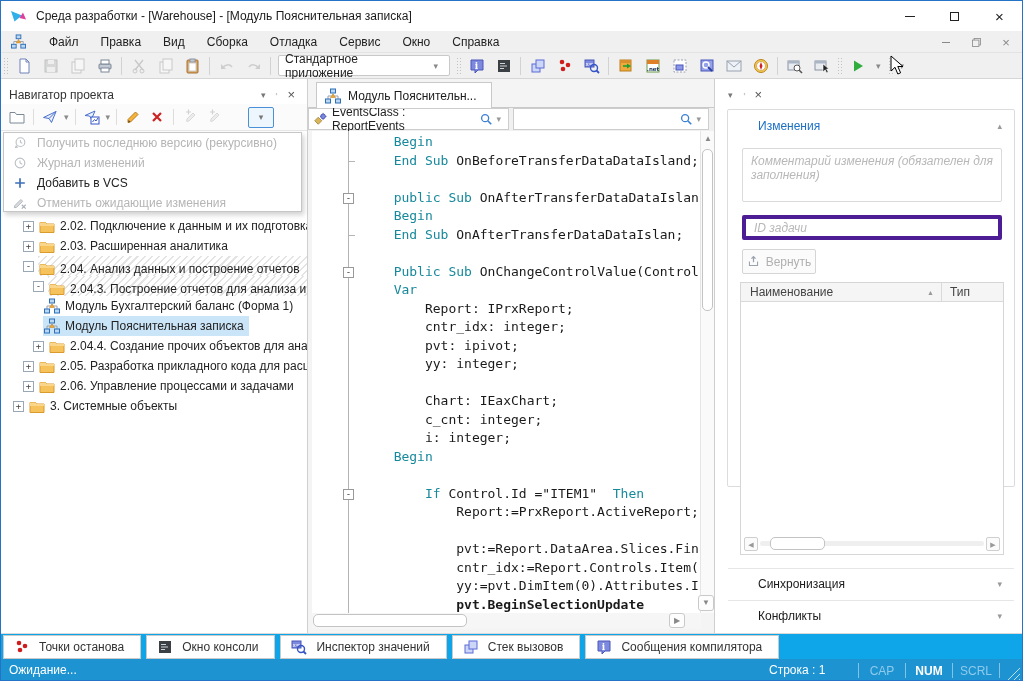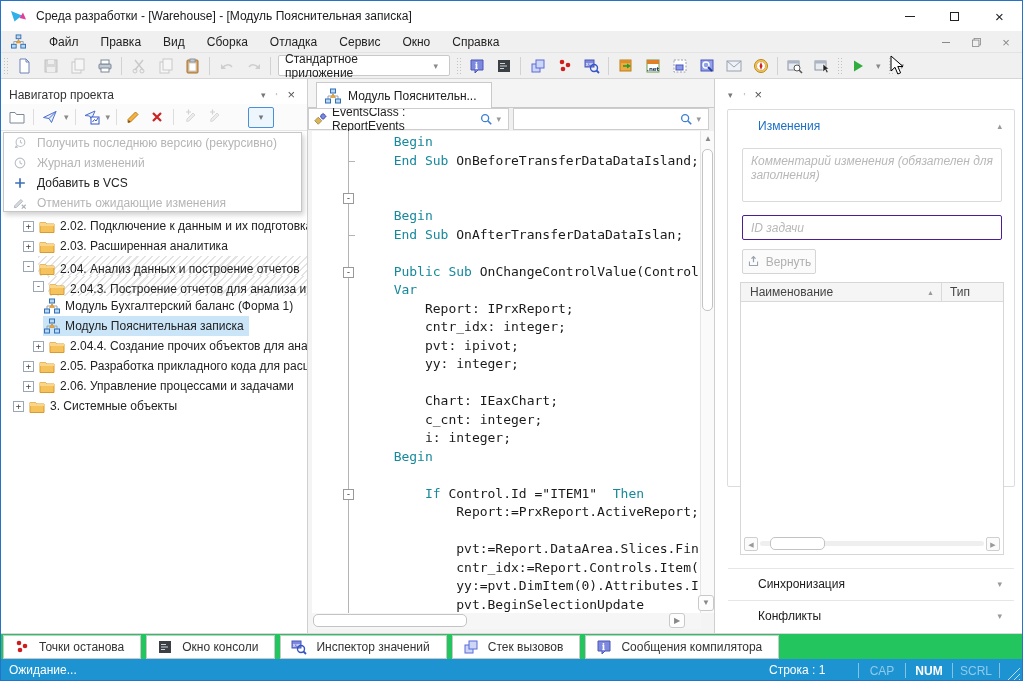--- a/index.html
+++ b/index.html
@@ -98,35 +98,35 @@
 
   
   .rightpanel { position:absolute; left:714px; top:78px; width:309px; height:554px; background:#fff; }
   .rp-card { position:absolute; left:12px; top:30px; width:288px; height:378px; background:#fff; border:1px solid #dcdcdc; border-radius:2px; }
   .rp-sec-row { position:absolute; left:0; width:100%; height:24px; display:flex; align-items:center; padding:0 12px 0 30px; }
   .rp-sec-label { flex:1; }
   .rp-sec-label.blue { color:#1d70c4; }
   .rp-caret { color:#9a9a9a; font-size:9px; }
   .rp-divider { position:absolute; left:0; width:100%; height:1px; background:#e6e6e6; }
   .rp-textarea { position:absolute; left:14px; top:38px; width:260px; height:54px; border:1px solid #dadada; border-radius:2px; resize:none; font-family:"Liberation Sans","DejaVu Sans",sans-serif; font-size:12px; padding:5px 8px; color:#333; }
-  .rp-input { position:absolute; left:14px; top:105px; width:260px; height:25px; border:1px solid #4c1d95; border-radius:2px; font-family:"Liberation Sans","DejaVu Sans",sans-serif; font-size:12px; padding:0 8px; color:#333; }
+  .rp-input { position:absolute; left:14px; top:105px; width:260px; height:25px; border:4px solid #4c1d95; border-radius:2px; font-family:"Liberation Sans","DejaVu Sans",sans-serif; font-size:12px; padding:0 8px; color:#333; }
   .rp-textarea::placeholder, .rp-input::placeholder { color:#b8b8b8; font-style:italic; opacity:1; }
   .rp-btn { position:absolute; left:14px; top:139px; width:74px; height:25px; border:1px solid #d5d5d5; border-radius:2px; background:#fbfbfb; color:#b0b0b0; display:flex; align-items:center; justify-content:center; gap:6px; }
   .rp-grid { position:absolute; left:12px; top:172px; width:264px; height:273px; border:1px solid #d6d6d6; background:#fff; }
   .rp-grid-header { height:19px; background:#f5f5f5; border-bottom:1px solid #d9d9d9; display:flex; align-items:center; }
   .gh-col1 { flex:1; display:flex; align-items:center; padding-left:9px; color:#444; }
   .gh-sort { margin-left:auto; margin-right:7px; color:#999; font-size:7px; }
   .gh-col2 { width:62px; border-left:1px solid #d9d9d9; padding-left:8px; color:#444; height:100%; display:flex; align-items:center; }
   .rp-grid-hscroll { position:absolute; left:3px; bottom:3px; right:3px; height:15px; display:flex; align-items:center; }
   .gs-btn { width:14px; height:14px; border:1px solid #cfcfcf; border-radius:2px; background:#fbfbfb; color:#999; font-size:7px; text-align:center; line-height:13px; flex:none; }
   .gs-track { flex:1; height:5px; background:#efefef; border-radius:3px; margin:0 2px; position:relative; }
   .gs-thumb { position:absolute; left:10px; top:-4px; width:55px; height:13px; background:#fff; border:1px solid #c3c3c3; border-radius:5px; }
 
   
-  .bottomtabs { position:absolute; left:0; top:632px; width:100%; height:26px; background:#22c55e; border-top:1px solid #d9d9d9; display:flex; align-items:flex-start; padding:1px 0 0 2px; gap:5px; }
+  .bottomtabs { position:absolute; left:0; top:632px; width:100%; height:26px; background:#0ea5e9; border-top:1px solid #d9d9d9; display:flex; align-items:flex-start; padding:1px 0 0 2px; gap:5px; }
   .b-tab { height:24px; background:#fff; border:1px solid #c9c9c9; display:flex; align-items:center; padding:0 16px 0 10px; gap:9px; }
   .b-tab span { color:#333; }
 
   
   .statusbar { position:absolute; left:0; top:658px; width:100%; height:23px; background:#1d93d1; color:#fff; }
   .sb-left { position:absolute; left:8px; top:4px; }
   .sb-line { position:absolute; left:768px; top:4px; }
   .sb-toggles { position:absolute; right:22px; top:0; height:23px; display:flex; align-items:center; }
   .sb-sep { width:1px; height:15px; background:rgba(255,255,255,.45); }
   .sb-tog { width:46px; text-align:center; color:#8ecbea; }
@@ -702,20 +702,21 @@
           </svg>
         <span class="sm-caret">▾</span>
       </div>
     </div>
     <div id="code-area">
       <div class="gutter-vline"></div>
     <div class="code-line" style="top: 2px;"><span>        </span><span class="kw">Begin</span></div>
         <div class="code-line" style="top: 20.5px;"><span>        </span><span class="kw">End Sub</span><span> OnBeforeTransferDataDataIsland;</span></div>
         <div class="fold-tick" style="top: 29.5px;"></div>
         <div class="code-line" style="top: 39px;"></div>
+        <div class="code-line" style="top: 57.5px;"><span>        </span><span class="kw">public Sub</span><span> OnAfterTransferDataDataIslan</span></div>
         <div class="fold-box" style="top: 61.5px;">-</div>
         <div class="code-line" style="top: 76px;"><span>        </span><span class="kw">Begin</span></div>
         <div class="code-line" style="top: 94.5px;"><span>        </span><span class="kw">End Sub</span><span> OnAfterTransferDataDataIslan;</span></div>
         <div class="fold-tick" style="top: 103.5px;"></div>
         <div class="code-line" style="top: 113px;"></div>
         <div class="code-line" style="top: 131.5px;"><span>        </span><span class="kw">Public Sub</span><span> OnChangeControlValue(Control</span></div>
         <div class="fold-box" style="top: 135.5px;">-</div>
         <div class="code-line" style="top: 150px;"><span>        </span><span class="kw">Var</span></div>
         <div class="code-line" style="top: 168.5px;"><span>            Report: IPrxReport;</span></div>
         <div class="code-line" style="top: 187px;"><span>            cntr_idx: integer;</span></div>
@@ -727,21 +728,21 @@
         <div class="code-line" style="top: 298px;"><span>            i: integer;</span></div>
         <div class="code-line" style="top: 316.5px;"><span>        </span><span class="kw">Begin</span></div>
         <div class="code-line" style="top: 335px;"></div>
         <div class="code-line" style="top: 353.5px;"><span>            </span><span class="kw">If</span><span> Control.Id ="ITEM1"  </span><span class="kw">Then</span></div>
         <div class="fold-box" style="top: 357.5px;">-</div>
         <div class="code-line" style="top: 372px;"><span>                Report:=PrxReport.ActiveReport;</span></div>
         <div class="code-line" style="top: 390.5px;"></div>
         <div class="code-line" style="top: 409px;"><span>                pvt:=Report.DataArea.Slices.Fin</span></div>
         <div class="code-line" style="top: 427.5px;"><span>                cntr_idx:=Report.Controls.Item(</span></div>
         <div class="code-line" style="top: 446px;"><span>                yy:=pvt.DimItem(0).Attributes.I</span></div>
-        <div class="code-line" style="top: 464.5px;"><span>                pvt.BeginSelectionUpdate</span></div>
+        <div class="code-line" style="top: 464.5px; font-weight: bold;"><span>                pvt.BeginSelectionUpdate</span></div>
       </div>
     <div class="vscroll">
       <div class="vs-up">▲</div>
       <div class="vs-thumb"></div>
       <div class="vs-down">▼</div>
     </div>
     <div class="hscroll">
       <div class="hs-thumb"></div>
       <div class="hs-right">▶</div>
     </div>

